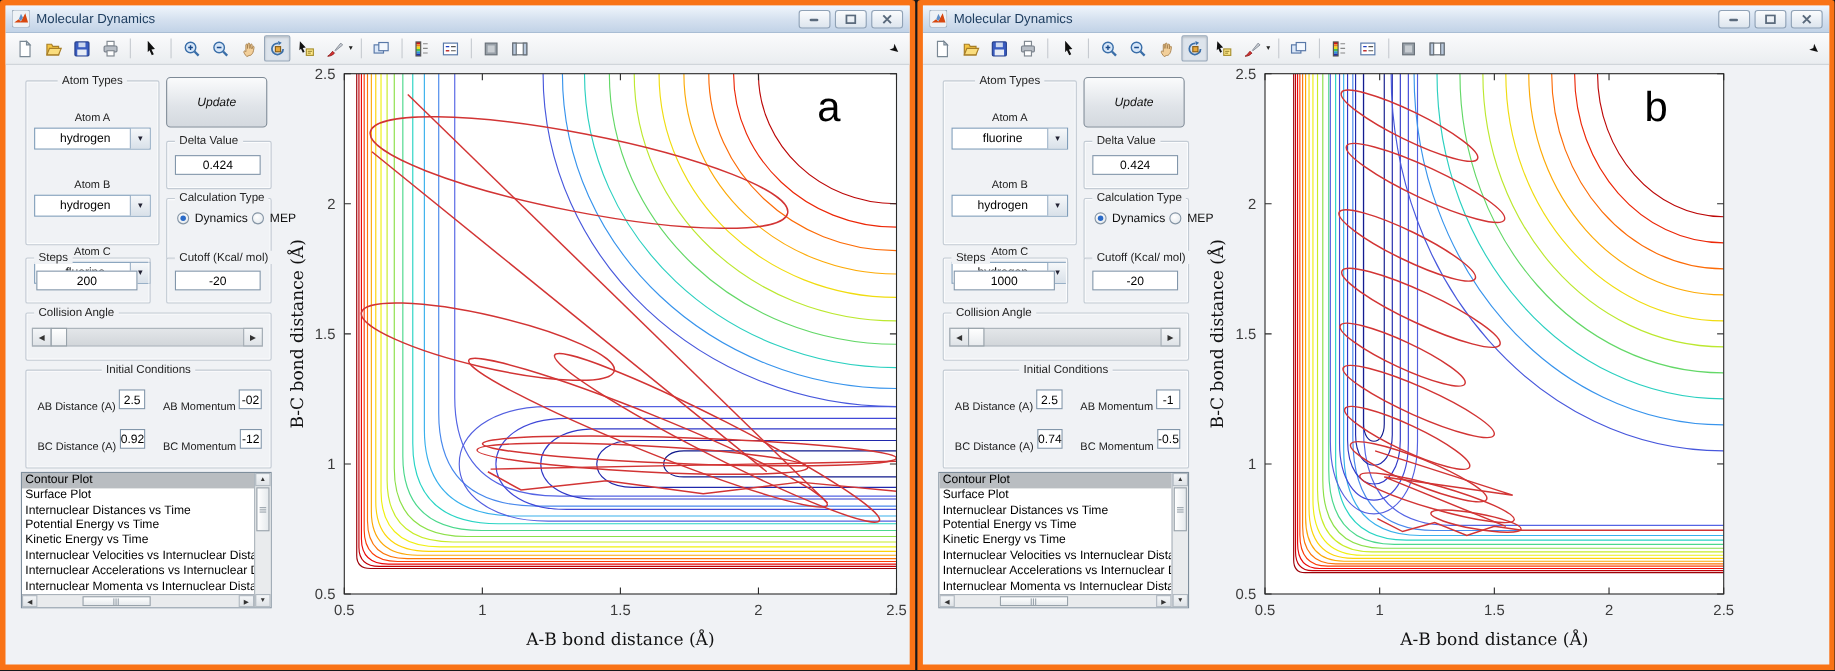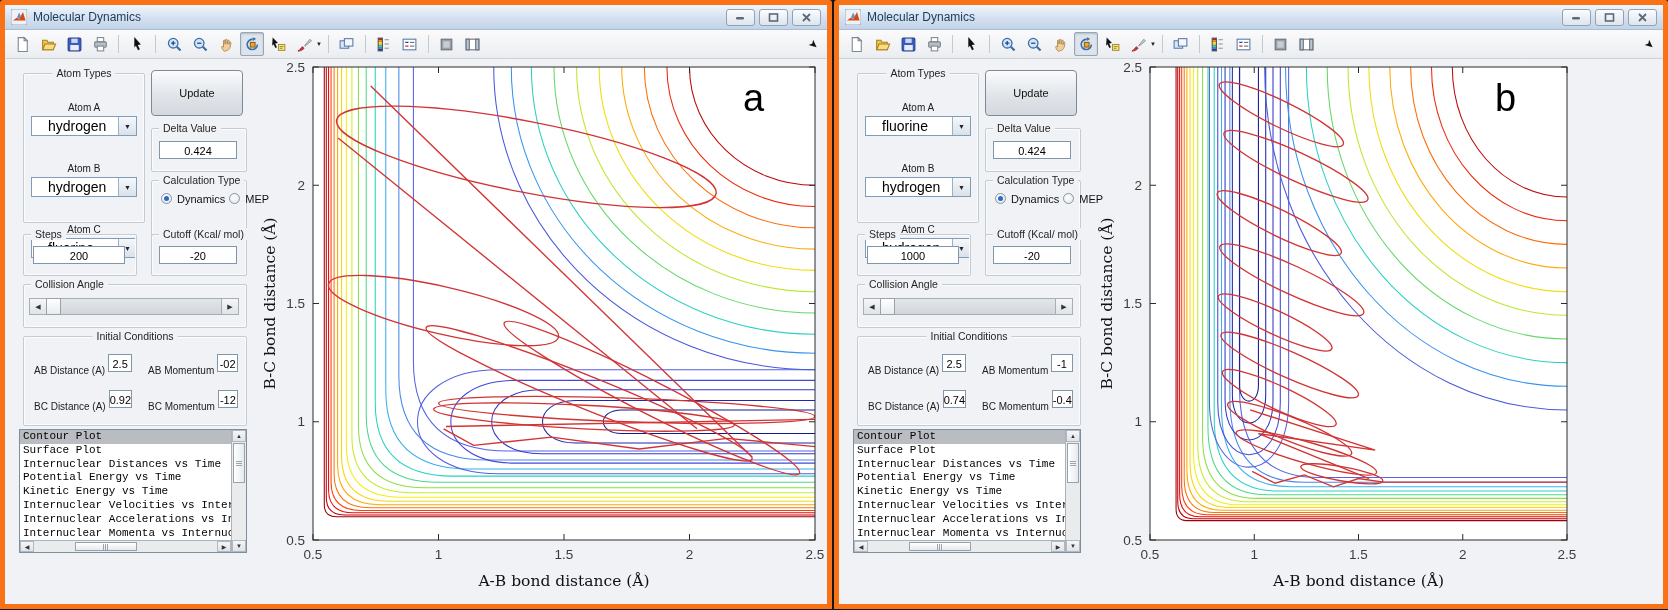--- a/index.html
+++ b/index.html
@@ -27,27 +27,27 @@
   
   .content{position:absolute;top:53px;left:0;right:0;bottom:0;}
   .gbox{position:absolute;border:1px solid #c3cbd4;border-radius:2px;box-shadow:0 0 0 1px #fbfcfd inset;}
   .legend{position:absolute;top:-7px;font-size:10.5px;color:#252525;background:#f0f2f5;padding:0 4px;white-space:nowrap;}
   .legend.center{left:50%;transform:translateX(-50%);}
   .legend.left{left:7px;}
   .lbl{font-size:10px;color:#202020;text-align:center;white-space:nowrap;margin-top:16px;}
   .fld{background:#fff;border:1px solid #8296aa;font-size:11px;color:#000;text-align:center;
        height:18px;line-height:18px;box-sizing:border-box;}
   .dd{height:20px;background:#fff;border:1px solid #7f9db9;display:flex;box-sizing:border-box;width:100%;}
-  .dd .val{flex:1;font-size:14px;line-height:18px;padding-left:16px;color:#000;overflow:hidden;}
+  .dd .val{flex:1;font-size:11px;line-height:18px;padding-left:5px;color:#000;overflow:hidden;text-align:center;}
   .dd .btn{width:17px;border-left:1px solid #9ab0c6;background:linear-gradient(#f6f8fa,#d9e1e9);
            display:flex;align-items:center;justify-content:center;font-size:7px;color:#223;}
   .atoms{position:absolute;left:7px;right:7px;top:12px;display:flex;flex-direction:column;}
   .atom-block{display:flex;flex-direction:column;align-items:center;margin-bottom:11px;gap:3px;}
   .update{position:absolute;border:1px solid #7e8a96;border-radius:4px;font-size:11px;color:#111;
-          background:linear-gradient(#fafbfc,#dfe3e8 60%,#d4d9df);font-family:inherit;}
+          background:linear-gradient(#fafbfc,#dfe3e8 60%,#d4d9df);font-family:inherit;font-style:italic;}
   .radios{position:absolute;left:9px;top:10px;display:flex;flex-direction:row;gap:4px;}
   .radio-row{display:flex;align-items:center;gap:5px;font-size:11px;color:#111;height:15px;}
   .radio{width:11px;height:11px;border-radius:50%;border:1px solid #8494a4;
          background:radial-gradient(circle at 40% 35%,#fff,#dfe5ea);position:relative;box-sizing:border-box;}
   .radio.sel::after{content:"";position:absolute;inset:2px;border-radius:50%;background:#2a6ac8;}
   
   .slider{position:absolute;height:17px;border:1px solid #a6aeb6;background:linear-gradient(#e3e6e9,#d2d6da);
           display:flex;box-sizing:border-box;}
   .sc-btn{width:16px;background:linear-gradient(#f4f6f8,#dfe3e7);border:1px solid #a6aeb6;margin:-1px;
           display:flex;align-items:center;justify-content:center;font-size:7px;color:#333;box-sizing:content-box;}
@@ -55,21 +55,21 @@
   .sc-track{flex:1;}
   
   .init-grid{position:absolute;left:10px;right:8px;top:12px;display:grid;
              grid-template-columns:1fr 1fr;gap:9px 16px;}
   .ic-cell{display:flex;flex-direction:row;align-items:center;gap:3px;}
   .ic-cell .fld{width:92%;}
   
   .listbox{position:absolute;left:14px;top:371px;width:228px;height:124px;background:#fff;
            border:1px solid #7e8e9c;display:grid;grid-template-columns:1fr 15px;grid-template-rows:1fr 12px;box-sizing:border-box;}
   .lb-items{overflow:hidden;grid-column:1;grid-row:1;}
-  .lb-item{height:13.8px;font-size:11px;line-height:13.8px;padding-left:3px;white-space:nowrap;color:#000;overflow:hidden;font-family:Liberation Mono, monospace;}
+  .lb-item{height:13.8px;font-size:11px;line-height:13.8px;padding-left:3px;white-space:nowrap;color:#000;overflow:hidden;}
   .lb-item.sel{background:#b9bdc1;}
   .vsb{grid-column:2;grid-row:1 / span 2;border-left:1px solid #aab2ba;background:#e9ebed;
        display:flex;flex-direction:column;align-items:stretch;}
   .hsb{grid-column:1;grid-row:2;border-top:1px solid #aab2ba;background:#e9ebed;display:flex;}
   .sb-btn{height:12px;display:flex;align-items:center;justify-content:center;font-size:6px;color:#333;
           background:linear-gradient(#f4f6f8,#dfe3e7);border:1px solid #b0b8c0;box-sizing:border-box;}
   .vsb .sb-btn{width:100%;}
   .hsb .sb-btn{width:14px;height:100%;}
   .vsb-thumb{height:40px;background:linear-gradient(90deg,#fff,#e6eaed);border:1px solid #98a2aa;
              margin:1px;display:flex;flex-direction:column;justify-content:center;gap:1px;padding:0 2px;box-sizing:border-box;}
@@ -682,21 +682,21 @@
           <div class="ic-cell">
             <span class="lbl">AB Momentum</span>
             <div class="fld">-1</div>
           </div>
           <div class="ic-cell">
             <span class="lbl">BC Distance (A)</span>
             <div class="fld">0.74</div>
           </div>
           <div class="ic-cell">
             <span class="lbl">BC Momentum</span>
-            <div class="fld">-0.4</div>
+            <div class="fld">-0.5</div>
           </div>
         </div>
       </div>
 
       <div class="listbox">
         <div class="lb-items">
             <div class="lb-item sel">Contour Plot</div>
             <div class="lb-item">Surface Plot</div>
             <div class="lb-item">Internuclear Distances vs Time</div>
             <div class="lb-item">Potential Energy vs Time</div>

